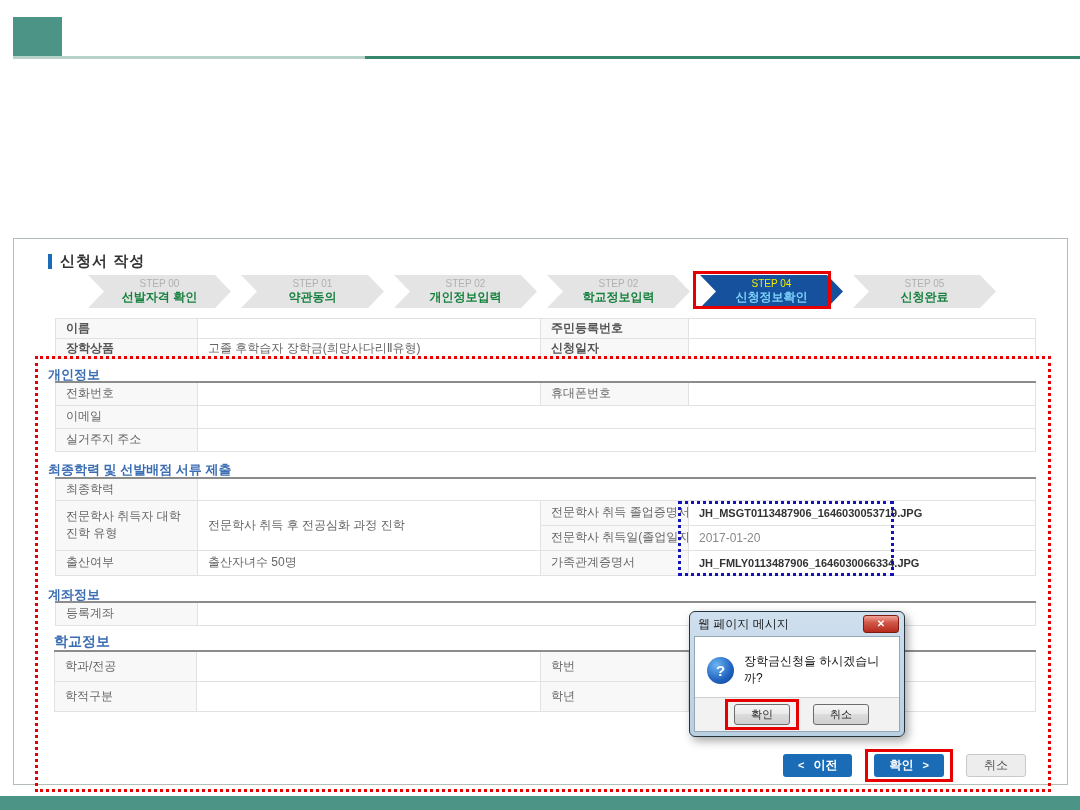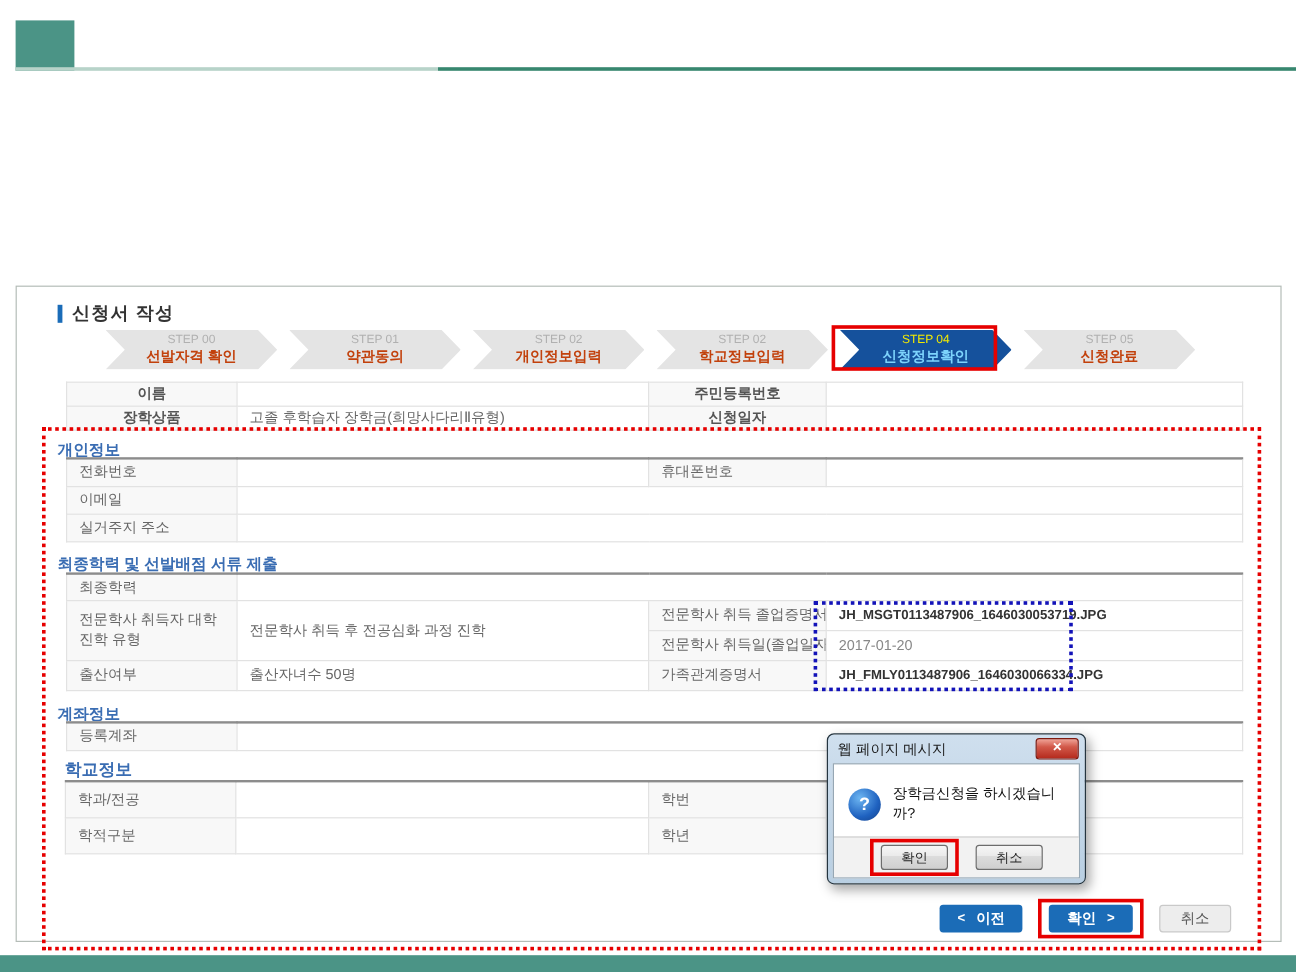--- a/index.html
+++ b/index.html
@@ -18,31 +18,31 @@
   #page-title-wrap { left:48px; top:252px; display:flex; align-items:center; gap:8px; }
   #title-bar-mark { width:4px; height:15px; background:#1a6cb8; }
   #page-title { font-size:15px; font-weight:bold; color:#333; letter-spacing:1px; }
 
   
   #steps { left:88px; top:275px; display:flex; gap:10px; }
   .step { width:143px; height:33px; background:#e4e4e4;
     clip-path:polygon(0 0, calc(100% - 16px) 0, 100% 50%, calc(100% - 16px) 100%, 0 100%, 16px 50%);
     display:flex; flex-direction:column; align-items:center; justify-content:center; }
   .step-num { font-size:10px; color:#b0b0b0; }
-  .step-label { font-size:12px; font-weight:bold; color:#c2410c; }
+  .step-label { font-size:12px; font-weight:bold; color:#15803d; }
   .step.active { background:#15519c;align-items:center; }
   .step.active .step-num { color:#f3ea00; }
   .step.active .step-label { color:#7dd3fc; }
   #active-step-redbox { left:693px; top:271px; width:138px; height:38px; border:3px solid #e60000; z-index:6; pointer-events:none; }
 
   
   table { border-collapse:collapse; table-layout:fixed; width:981px; background:#fff; }
   td { border:1px solid #e2e2e2; font-size:12px; color:#666; padding:0 10px; overflow:hidden; white-space:nowrap; }
   td.lb { background:#f8f8f8; color:#666; }
-  td.lb-c { background:#f8f8f8; text-align:center; font-weight:bold; color:#555; }
+  td.lb-c { background:#f8f8f8; text-align:left; font-weight:bold; color:#555; }
   .sum-table { border-top:1px solid #8c8c8c; }
   .sum-table td { height:20px; }
   .sec-table { border-top:2px solid #8c8c8c; }
   .sec-table td { height:23px; }
   #edu-table tr.r1 td { height:22px; }
   #edu-table tr.r2 td, #edu-table tr.r3 td, #edu-table tr.r4 td { height:25px; }
   #school-table td { height:30px; }
   td.file { font-weight:bold; color:#333; font-size:11px; }
   td.dt { color:#888; }
 

